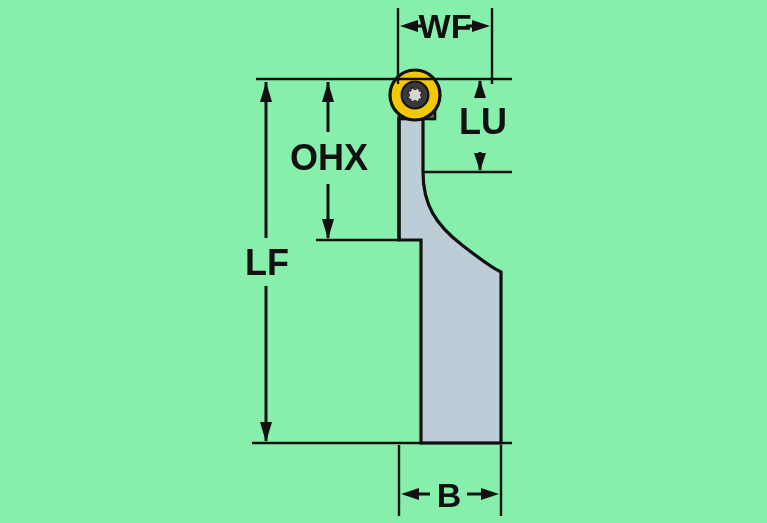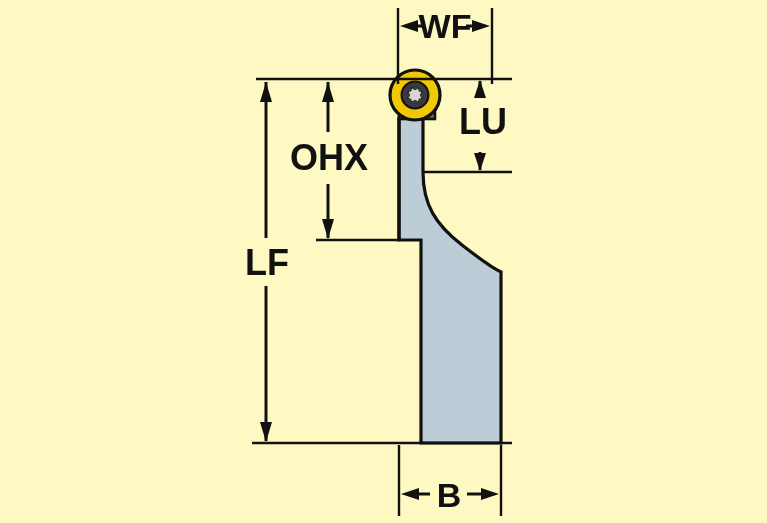--- a/index.html
+++ b/index.html
@@ -7,21 +7,21 @@
     padding: 0;
     background: #ffffff;
   }
   body {
     font-family: "Liberation Sans", sans-serif;
   }
   #drawing-root {
     position: relative;
     width: 767px;
     height: 523px;
-    background: #fef9c3;
+    background: #86efac;
     overflow: hidden;
   }
   #drawing-svg {
     display: block;
     width: 767px;
     height: 523px;
   }
   .dim-label {
     font-family: "Liberation Sans", sans-serif;
     font-weight: bold;

